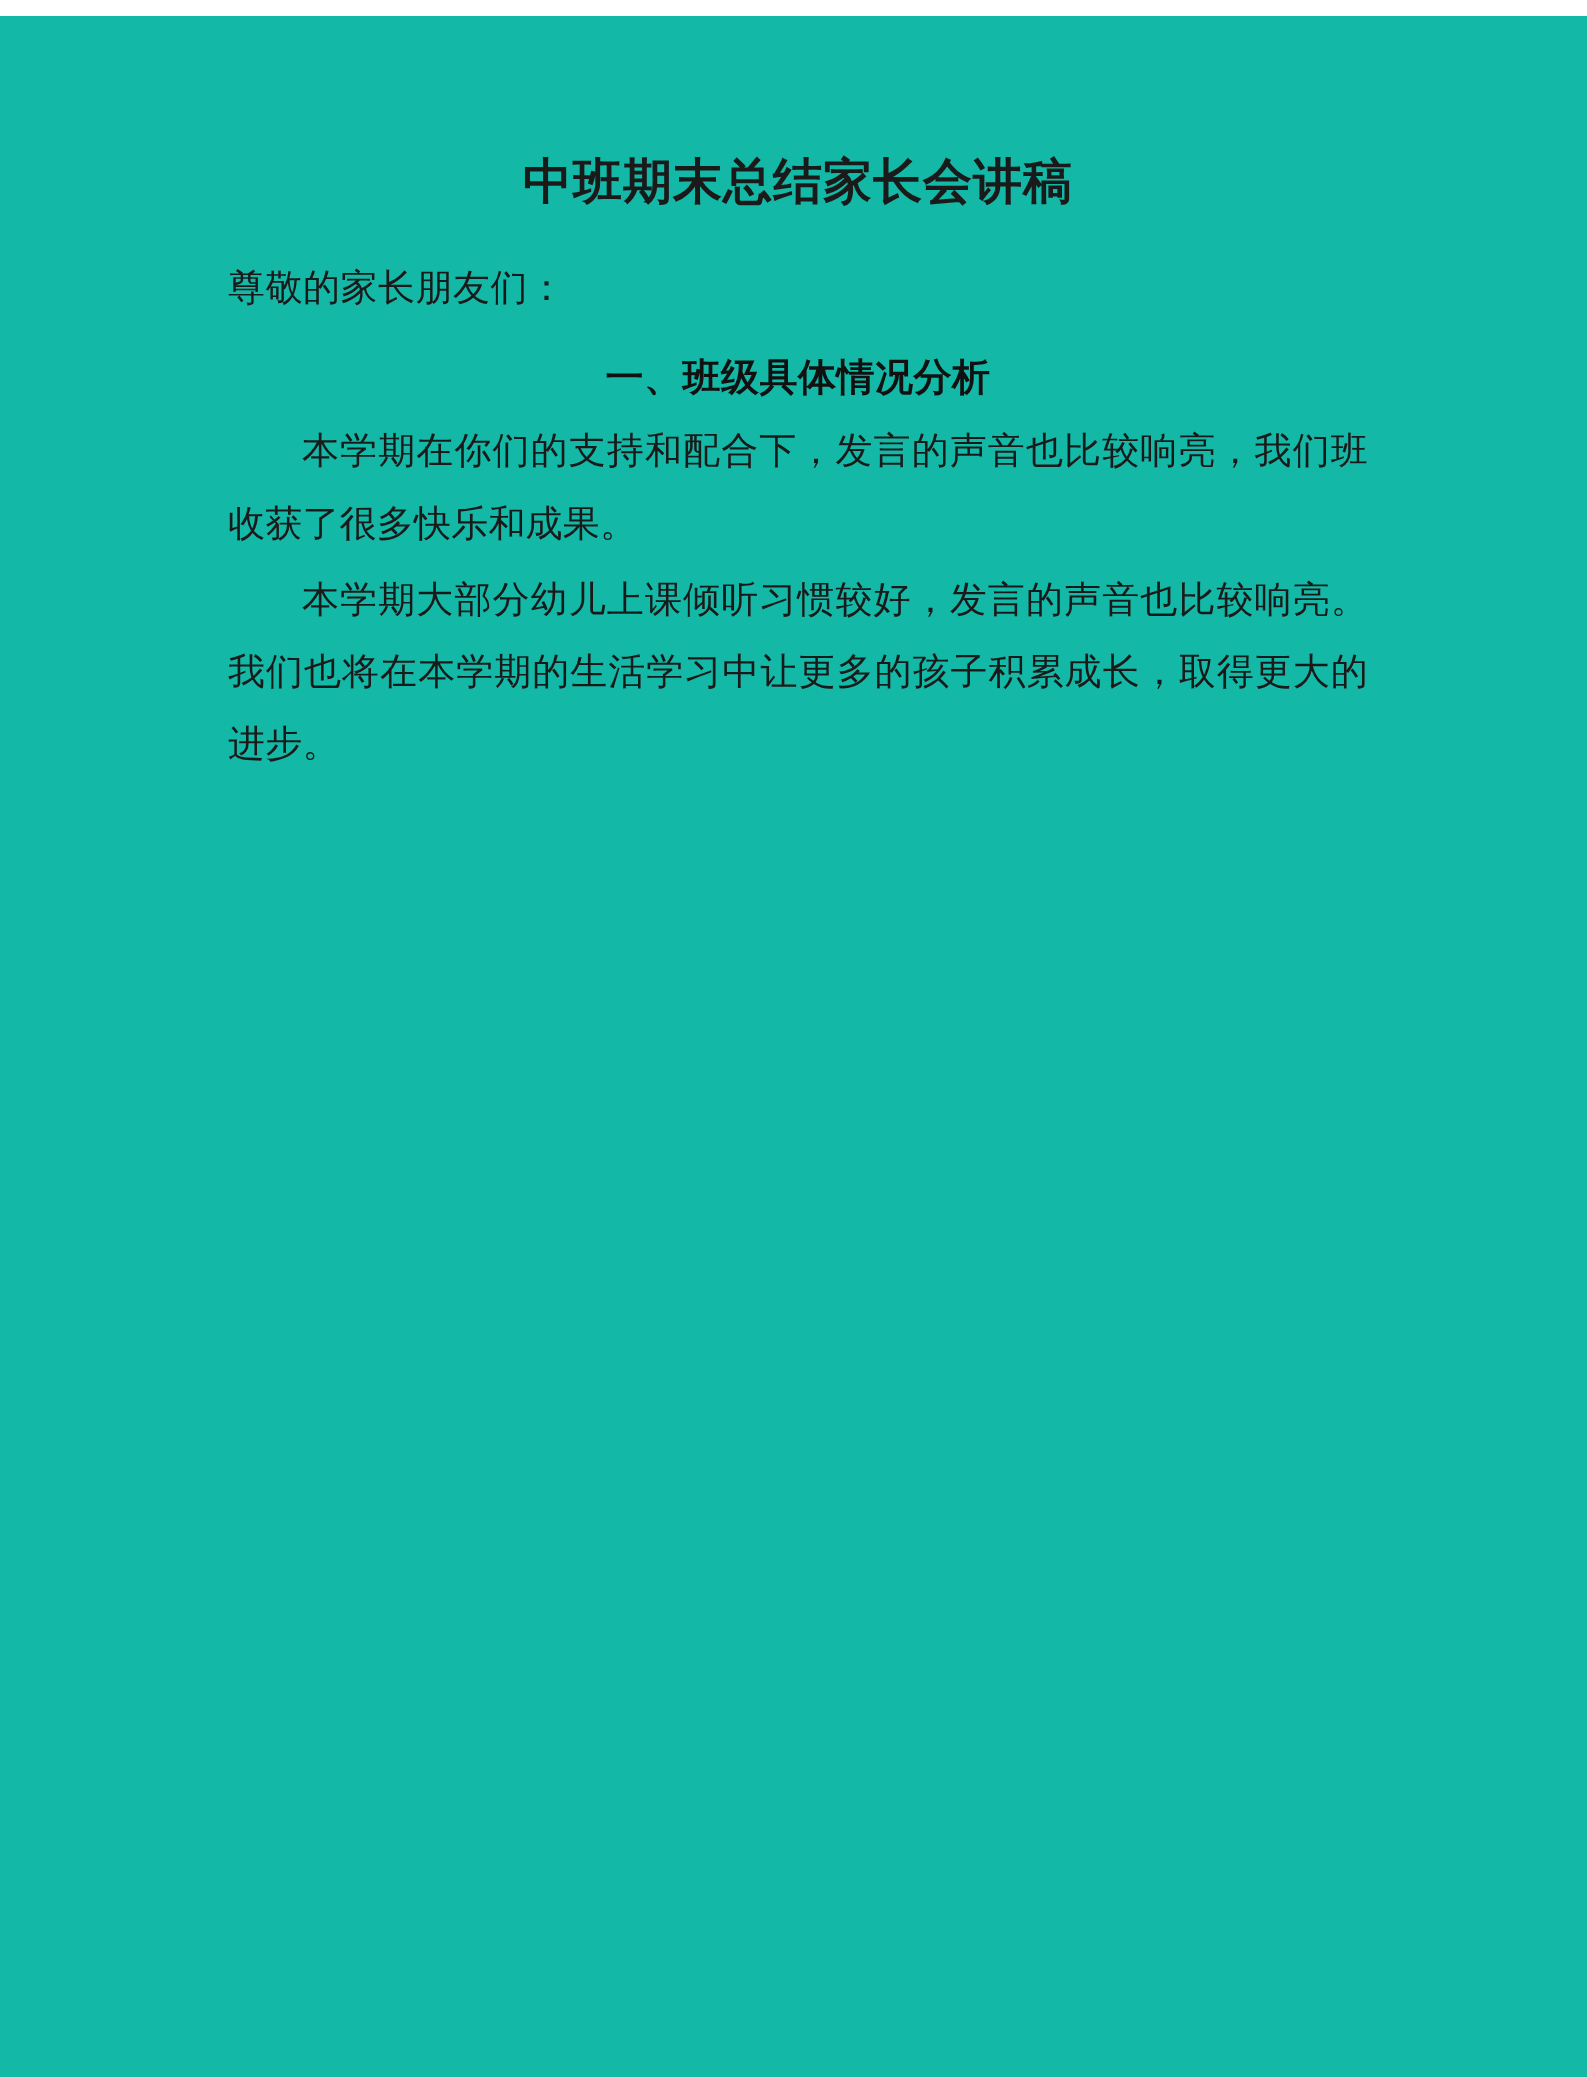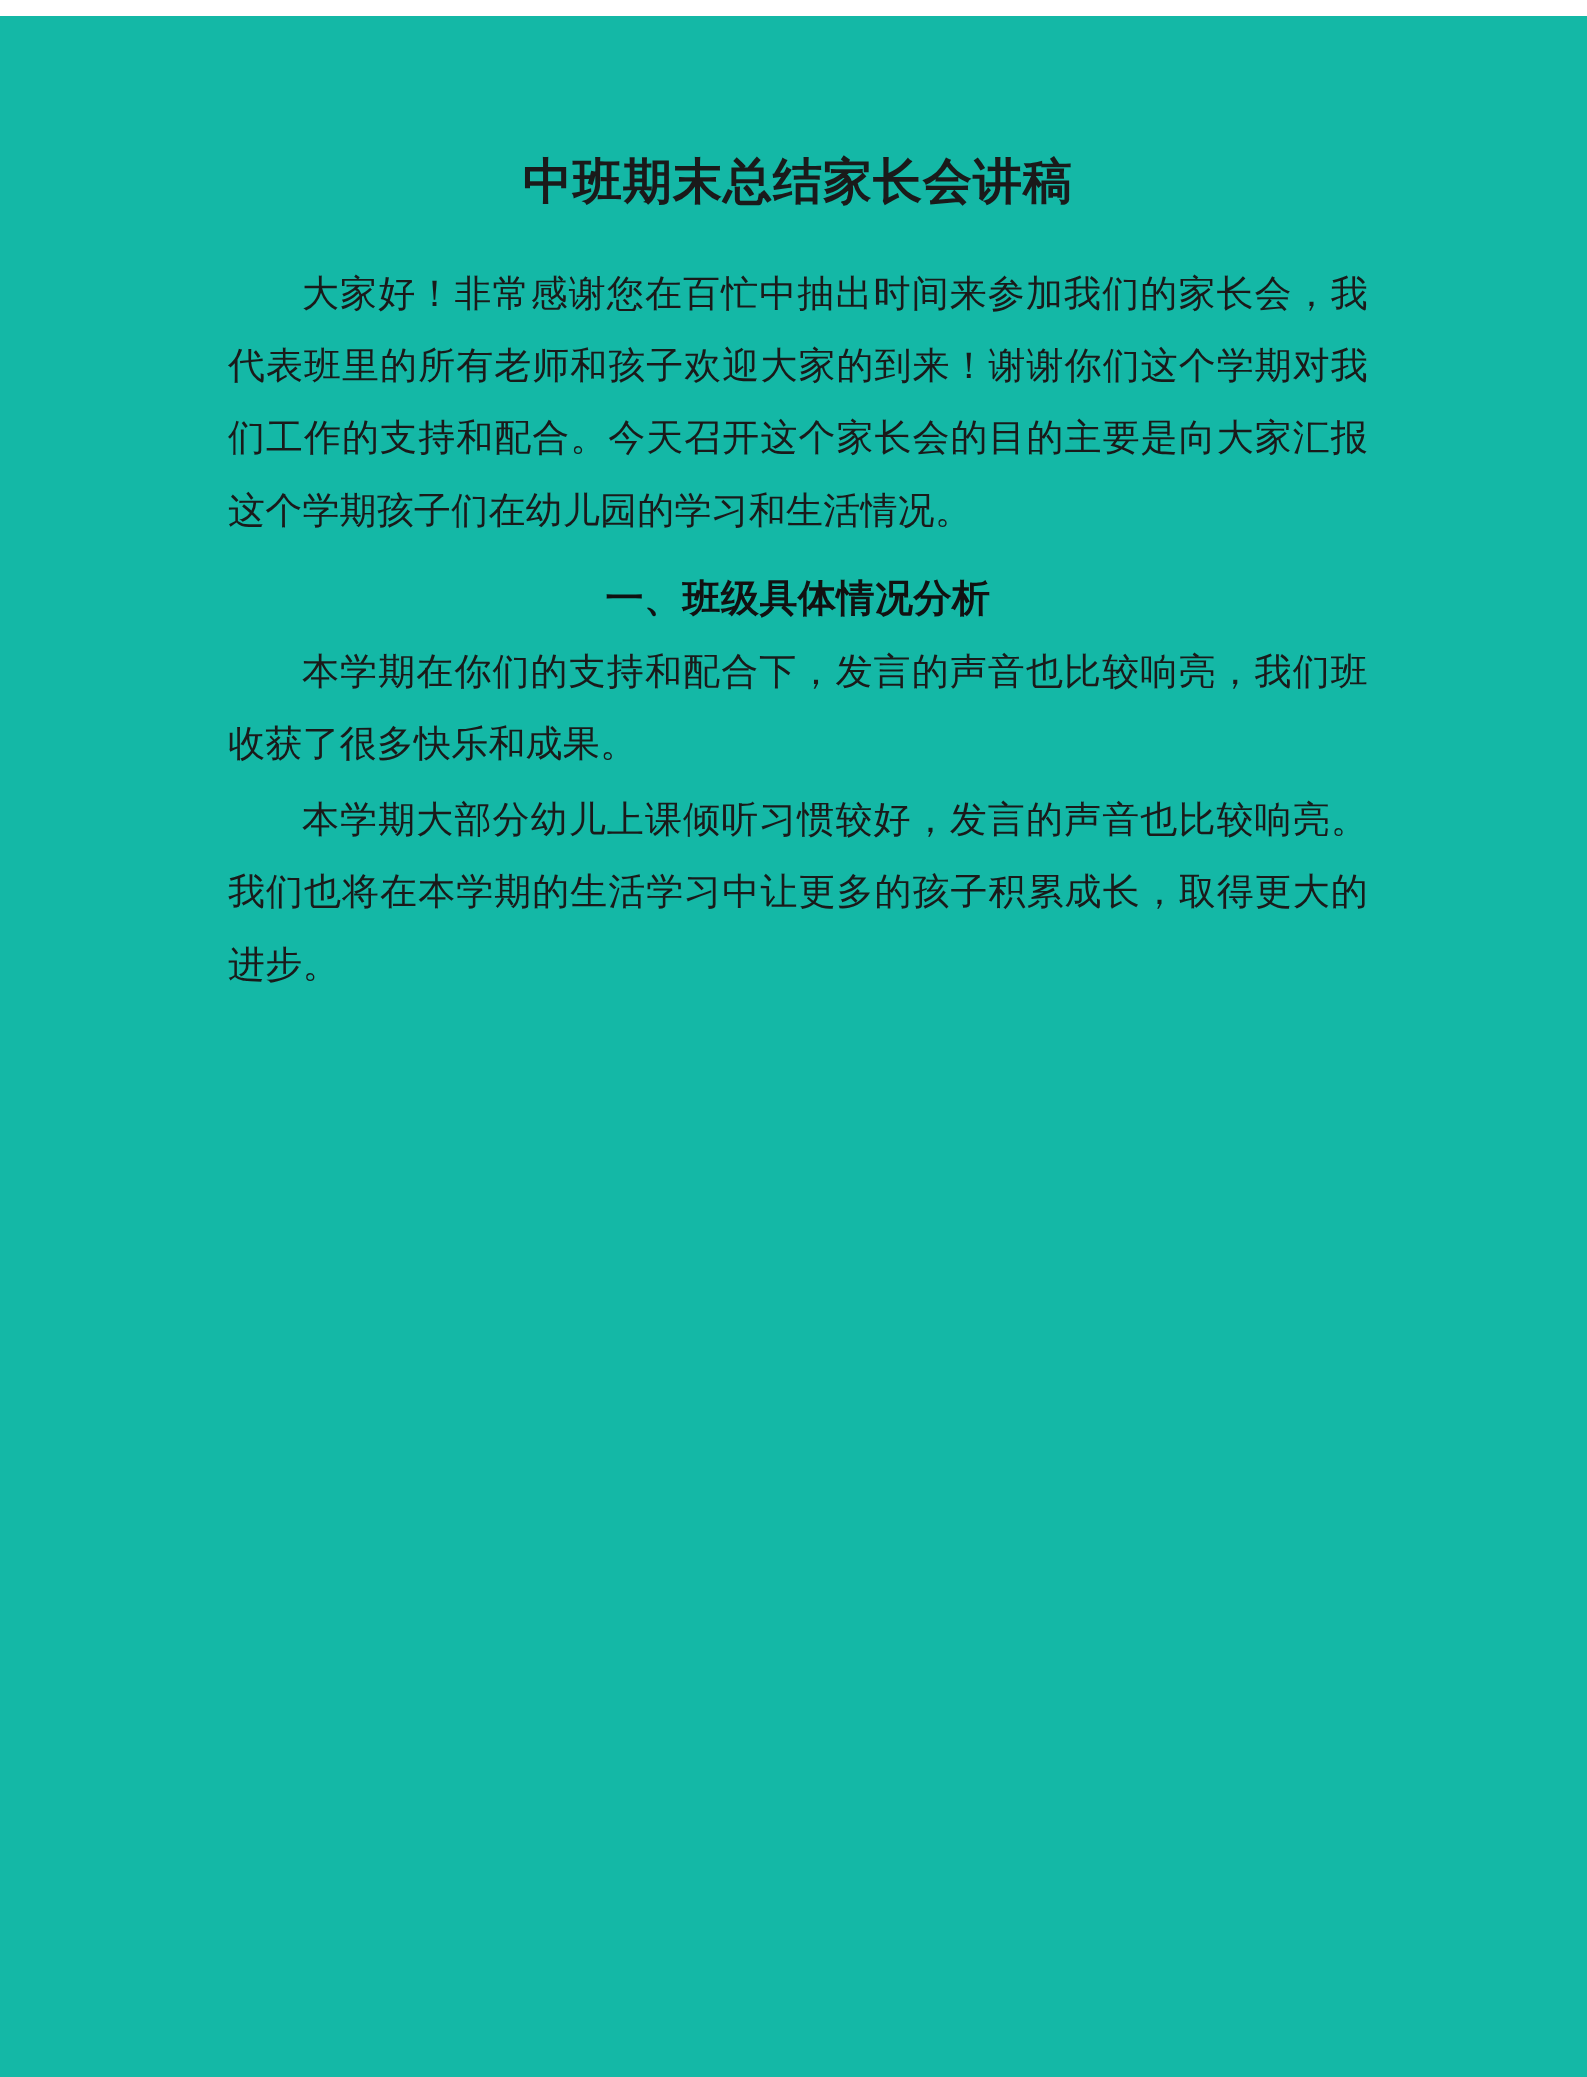--- a/index.html
+++ b/index.html
@@ -70,22 +70,22 @@
   }
 </style>
 </head>
 <body>
 
 <div class="page">
   <div class="content">
 
     <h1 class="doc-title">中班期末总结家长会讲稿</h1>
 
+    <p class="salutation">尊敬的家长朋友们：</p>
 
-    <p class="para">大家好！非常感谢您在百忙中抽出时间来参加我们的家长会，我代表班里的所有老师和孩子欢迎大家的到来！谢谢你们这个学期对我们工作的支持和配合。今天召开这个家长会的目的主要是向大家汇报这个学期孩子们在幼儿园的学习和生活情况。</p>
 
     <h2 class="section-heading">一、班级具体情况分析</h2>
 
     <p class="para">本学期在你们的支持和配合下，发言的声音也比较响亮，我们班收获了很多快乐和成果。</p>
 
 
 
     <p class="para">本学期大部分幼儿上课倾听习惯较好，发言的声音也比较响亮。我们也将在本学期的生活学习中让更多的孩子积累成长，取得更大的进步。</p>
 
   </div>

